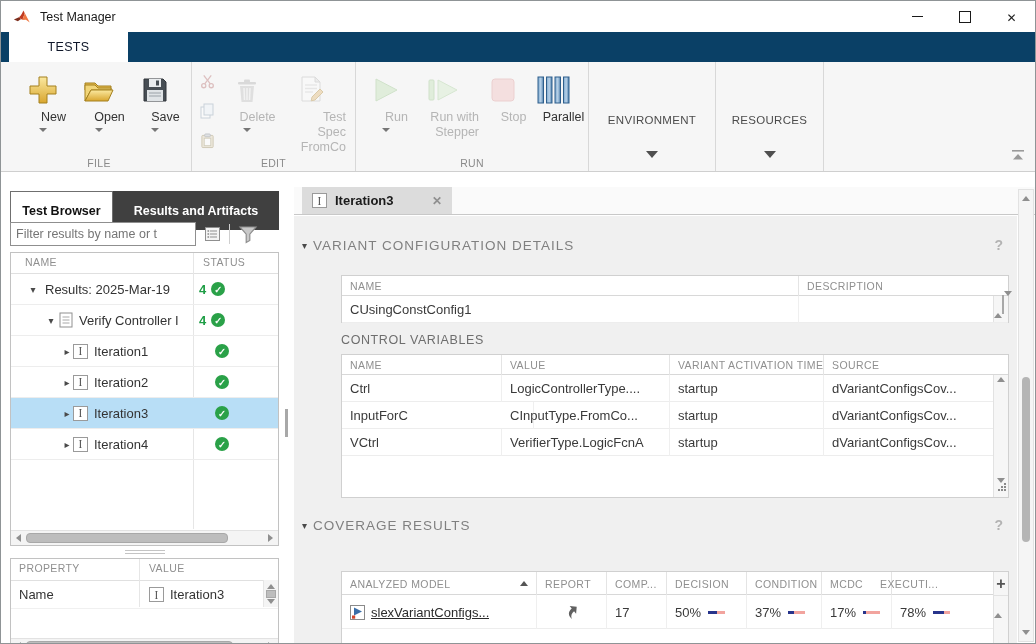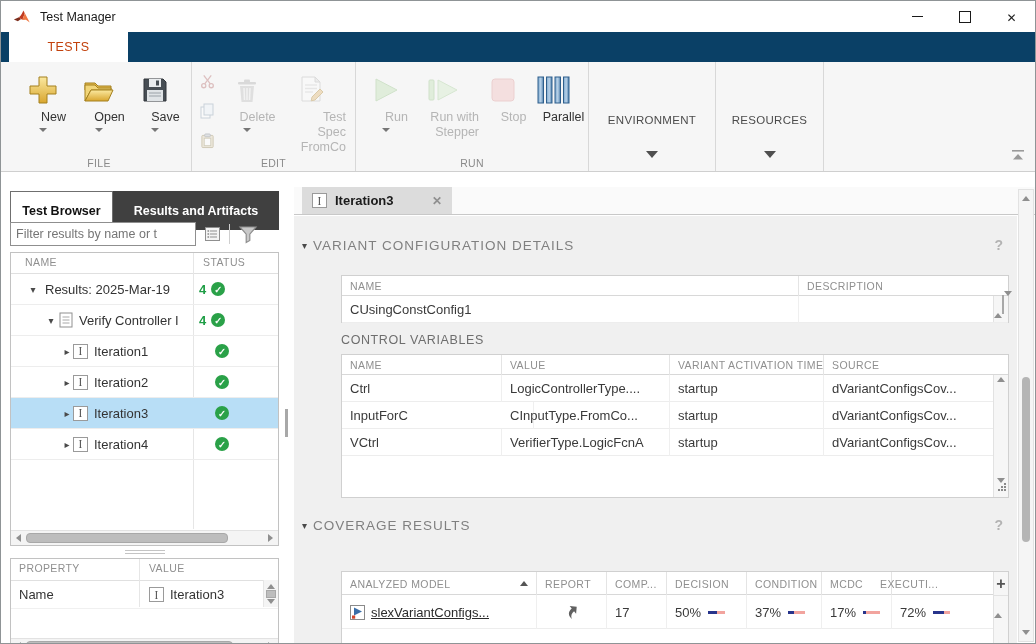--- a/index.html
+++ b/index.html
@@ -10,21 +10,21 @@
   .titlebar{position:absolute;top:0;left:0;right:0;height:31px;background:#fff;display:flex;align-items:center;padding-left:12px;}
   .titlebar .app-title{font-size:12.5px;color:#1a1a1a;margin-left:9px;}
   .win-controls{position:absolute;right:0;top:0;height:31px;display:flex;}
   .win-btn{width:47px;height:31px;display:flex;align-items:center;justify-content:center;}
   .glyph-min{width:11px;height:1px;background:#1a1a1a;display:block;}
   .glyph-max{width:10px;height:10px;border:1px solid #1a1a1a;display:block;}
   .glyph-close::before{content:"\2715";font-size:12px;color:#1a1a1a;}
 
   
   .tabstrip{position:absolute;top:31px;left:0;right:0;height:30px;background:#0a4066;}
-  .ribbon-tab{position:absolute;left:8px;top:0;width:119px;height:30px;background:#fff;color:#c2410c;display:flex;align-items:center;justify-content:center;font-size:12.5px;letter-spacing:.3px;}
+  .ribbon-tab{position:absolute;left:8px;top:0;width:119px;height:30px;background:#fff;color:#0f172a;display:flex;align-items:center;justify-content:center;font-size:12.5px;letter-spacing:.3px;}
 
   
   .toolbar{position:absolute;top:61px;left:0;right:0;height:110px;background:#f6f6f6;border-bottom:1px solid #cfcfcf;display:flex;align-items:stretch;padding-left:6px;box-sizing:border-box;}
   .tsection{position:relative;display:flex;align-items:flex-start;padding:8px 8px 20px 8px;border-right:1px solid #d8d8d8;}
   .sec-label{position:absolute;bottom:2px;left:0;right:0;text-align:center;font-size:10.5px;color:#8a8a8a;letter-spacing:.3px;}
   .big-btn{display:flex;flex-direction:column;align-items:center;width:54px;margin:0 1px;color:#333;font-size:12.5px;}
   .big-btn .bicon{height:40px;display:flex;align-items:center;justify-content:center;}
   .big-btn .blabel{line-height:15px;text-align:right;white-space:pre-line;margin-left:21px;}
   .caret{margin-top:3px;width:0;height:0;border-left:4px solid transparent;border-right:4px solid transparent;border-top:4px solid #767676;}
   .disabled{color:#b5b5b5;}
@@ -611,21 +611,21 @@
                 </span>
             </div>
             <div class="tbl-cell" style="left:480px;width:70px">
               <span>17%</span>
               <span class="covbar">
                   <span class="cov-hit" style="width: 3px;"></span>
                   <span class="cov-miss" style="width: 14px;"></span>
                 </span>
             </div>
             <div class="tbl-cell" style="left:550px;width:102px;border-right:none">
-              <span>72%</span>
+              <span>78%</span>
               <span class="covbar">
                   <span class="cov-hit" style="width: 11px;"></span>
                   <span class="cov-miss" style="width: 6px;"></span>
                 </span>
             </div>
           </div>
           <div class="tbl-vstrip" style="top:0;bottom:0">
             <div class="plus-btn" style="border-bottom:1px solid #e2e2e2;height:23px"></div>
             <span class="arr arr-u" style="margin:4px auto 0"></span>
             

